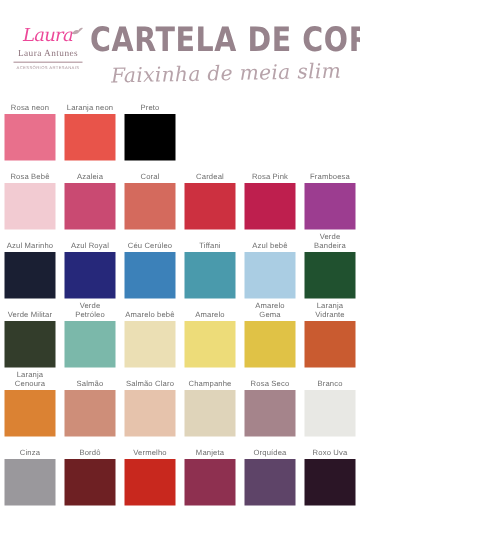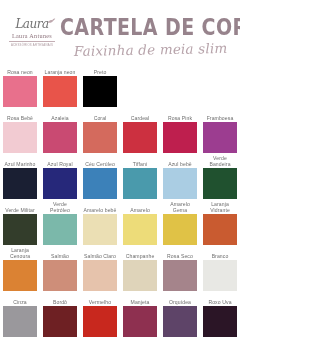--- a/index.html
+++ b/index.html
@@ -31,21 +31,21 @@
   }
   .logo-mark {
     position: relative;
     height: 17px;
   }
   .logo-script {
     font-family: "DejaVu Serif", serif;
     font-style: italic;
     font-size: 12px;
     line-height: 15px;
-    color: #737373;
+    color: #ec4899;
     letter-spacing: -0.5px;
   }
   .logo-bird {
     position: absolute;
     right: 2px;
     top: 3px;
     width: 9px;
     height: 8px;
     opacity: .75;
   }

